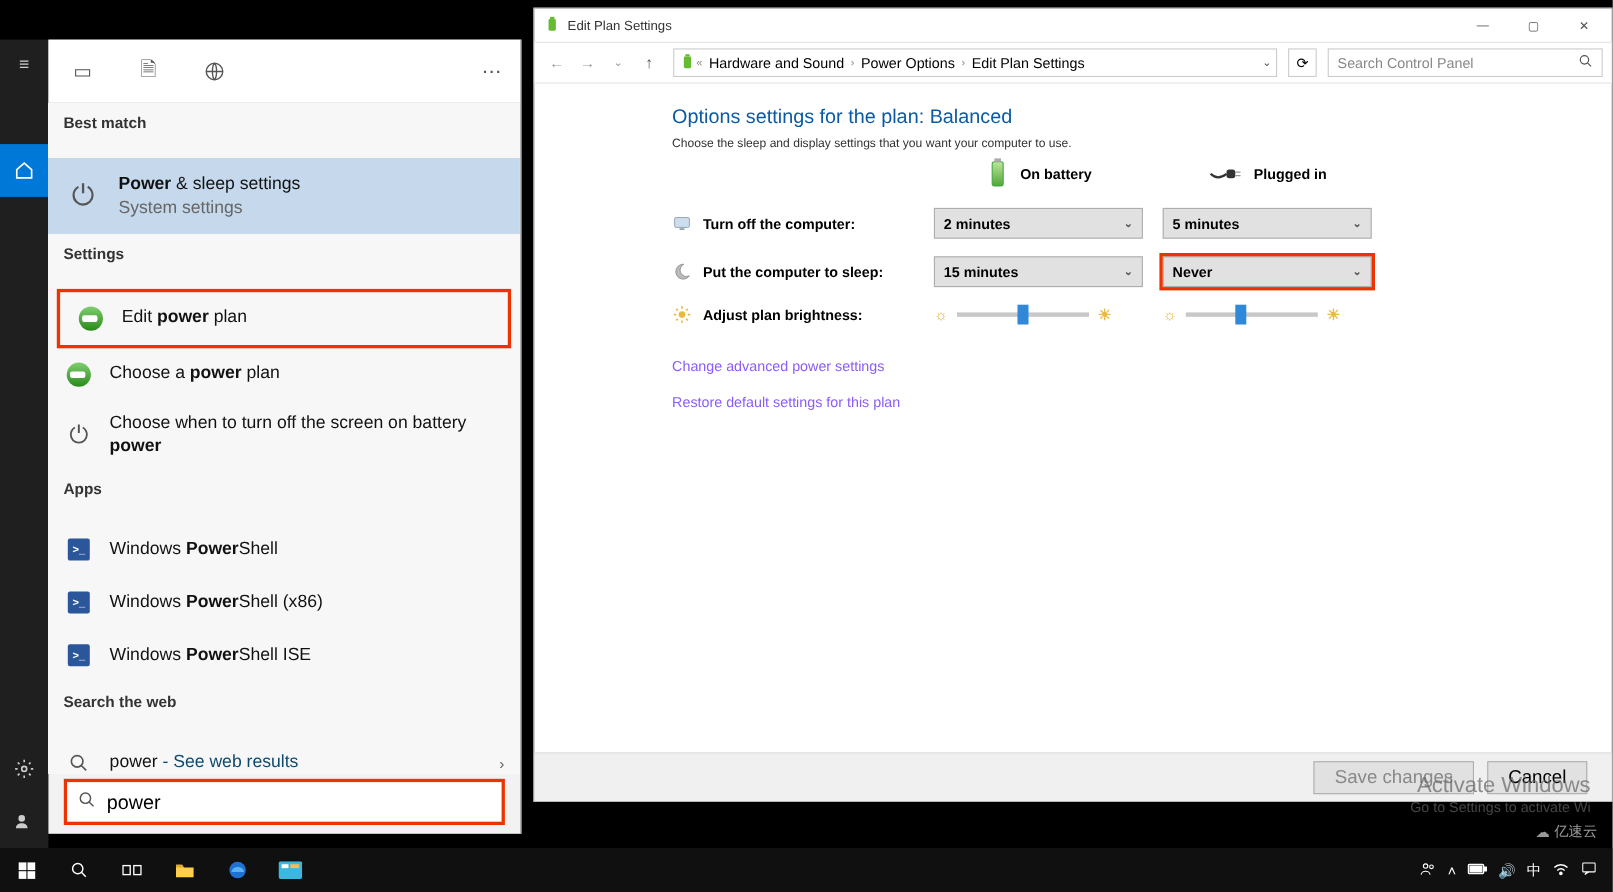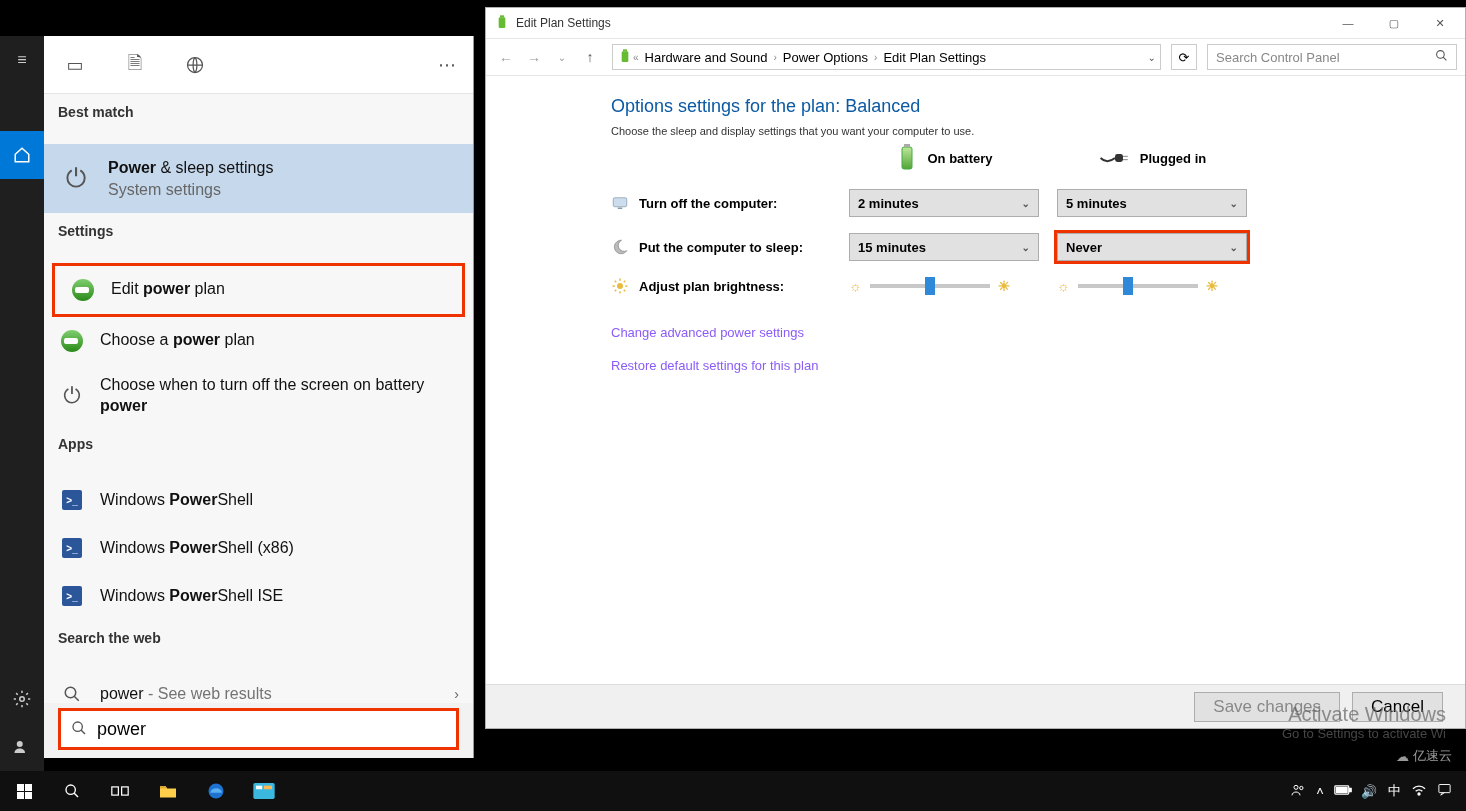--- a/index.html
+++ b/index.html
@@ -188,21 +188,21 @@
     </div>
 
     <div class="section-h">Search the web</div>
     <div class="result">
       <div class="r-icon">
         <svg width="18" height="18" viewBox="0 0 24 24" fill="none" stroke="#555" stroke-width="2">
             <circle cx="10" cy="10" r="7"></circle>
             <line x1="21" y1="21" x2="15" y2="15"></line>
           </svg>
       </div>
-      <div class="r-txt"><span>power</span><span style="color:#737373;"> - See web results</span></div>
+      <div class="r-txt"><span>power</span><span style="color:#0c4a6e;"> - See web results</span></div>
       <div class="arrow">›</div>
     </div>
 
     <div class="section-h">Store (2)</div>
   </div>
 
   <div class="sp-searchbar">
     <span class="sicon">
       <svg width="16" height="16" viewBox="0 0 24 24" fill="none" stroke="#555" stroke-width="2">
           <circle cx="10" cy="10" r="7"></circle>

